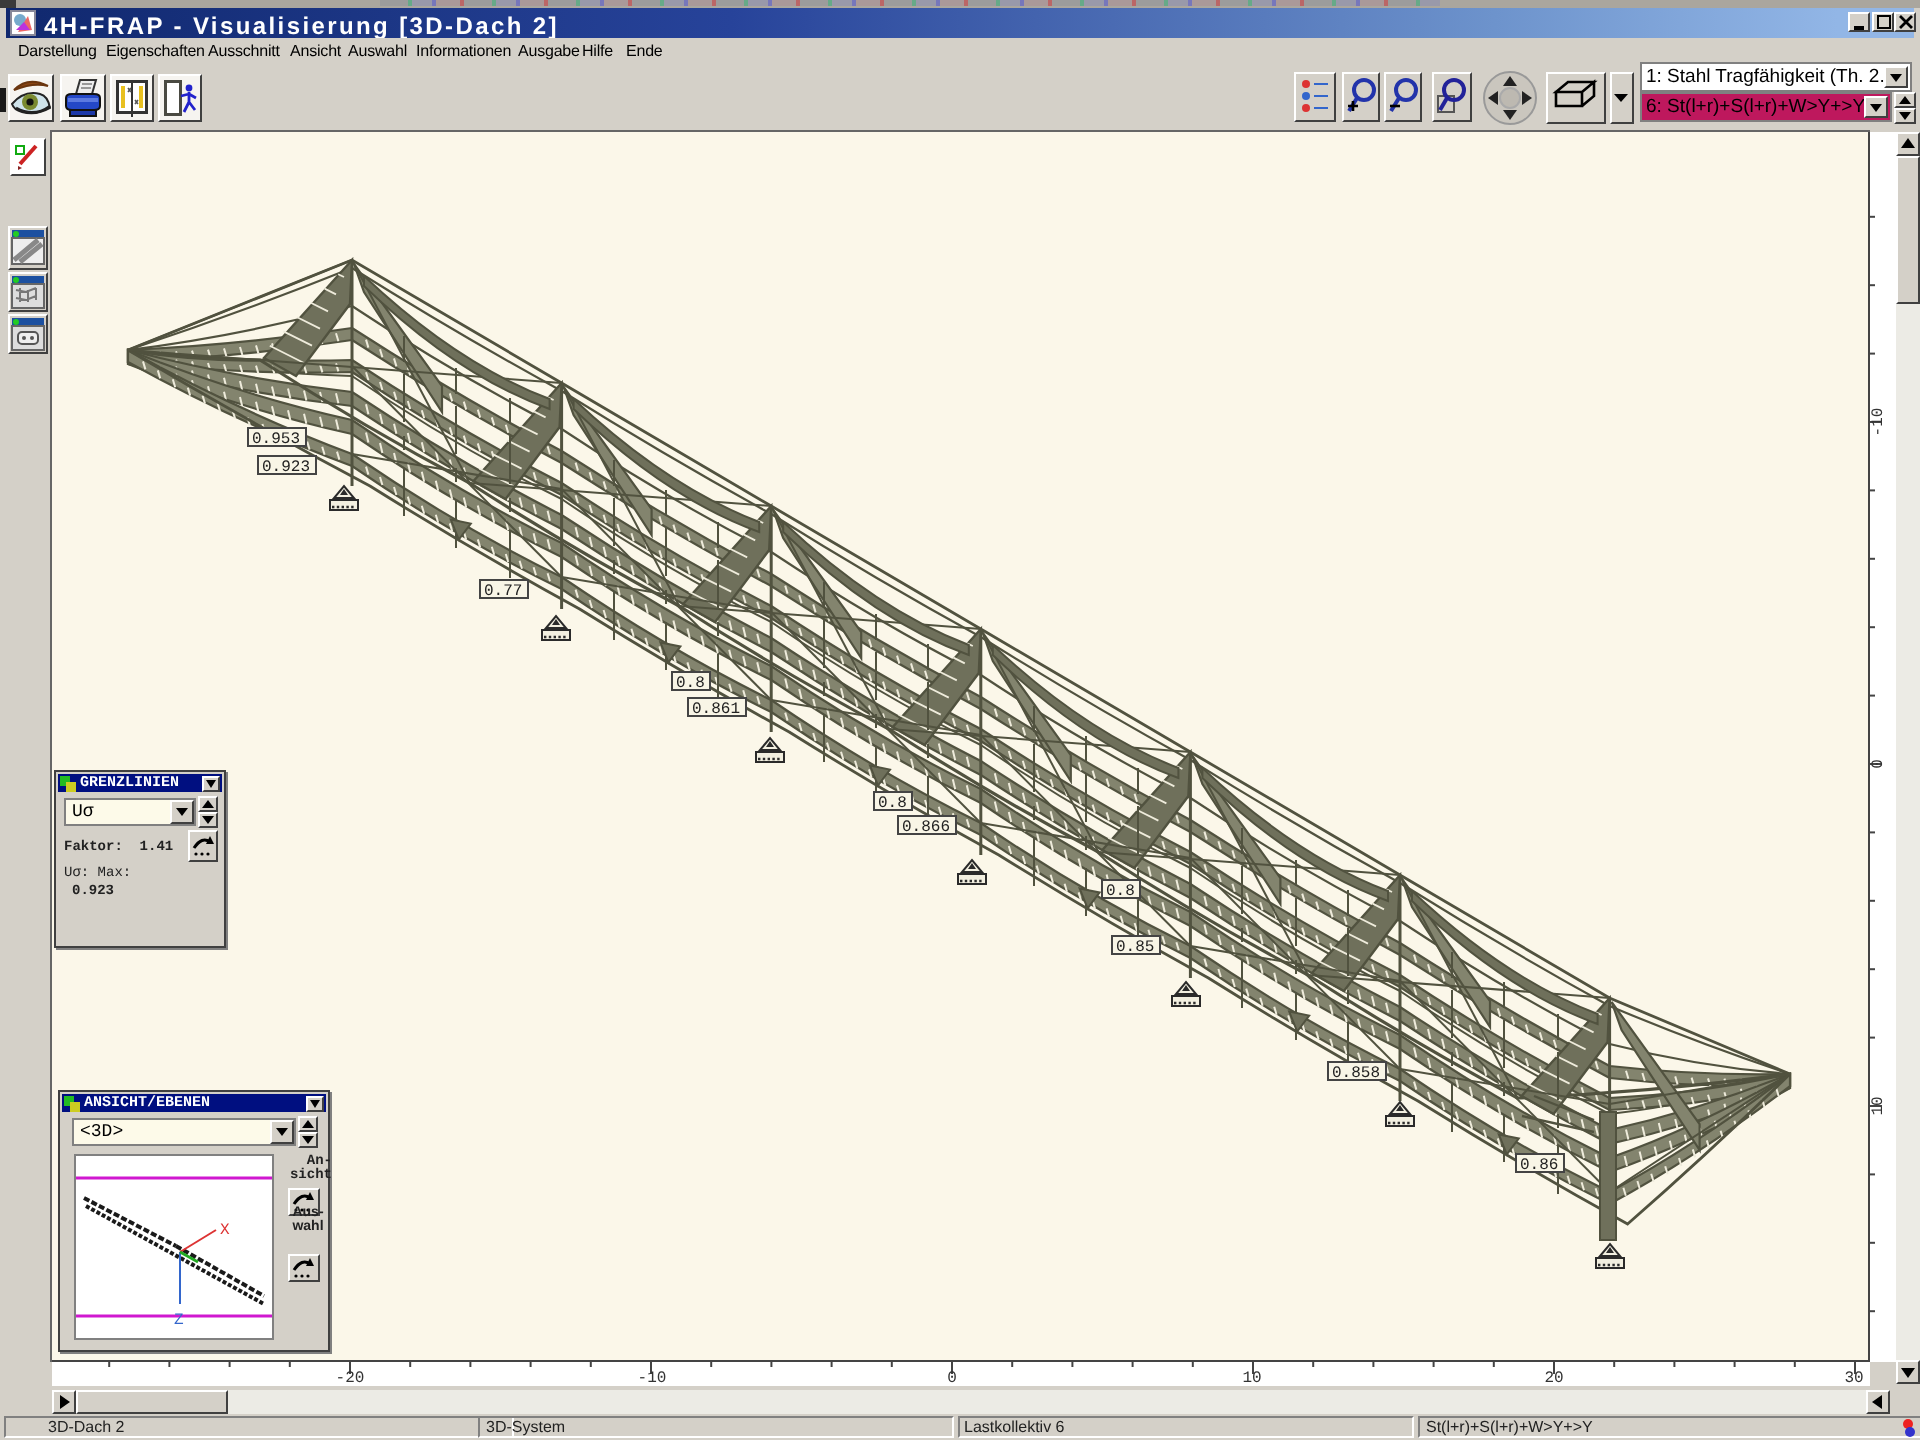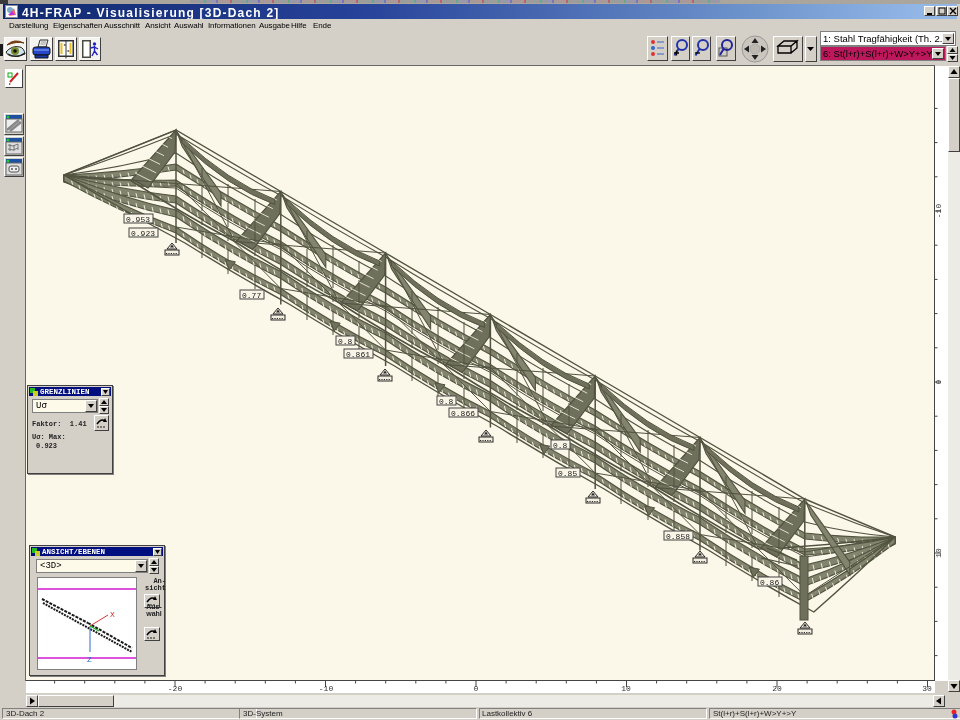--- a/index.html
+++ b/index.html
@@ -499,21 +499,21 @@
  <div style="position:absolute;left:4px;top:34px;font-size:7px;font-family:'Liberation Mono',monospace;font-weight:bold;color:#222">Faktor:&nbsp;&nbsp;1.41</div>
  <div class="btn" style="left:66px;top:29px;width:15px;height:16px">
       <svg width="13" height="14">
         <path d="M2 8 Q6 2 10 5" fill="none" stroke="#000" stroke-width="1.5"></path>
         <path d="M10 2 l2 4 -4 0 Z" fill="#000"></path>
         <circle cx="3" cy="11" r=".8"></circle>
         <circle cx="6" cy="11" r=".8"></circle>
         <circle cx="9" cy="11" r=".8"></circle>
       </svg>
     </div>
- <div style="position:absolute;left:4px;top:47px;font-size:7px;font-family:'Liberation Mono',monospace;font-weight:bold;color:#222">Uσ: Max:</div>
+ <div style="position:absolute;left:4px;top:47px;font-size:7px;font-family:'Liberation Mono',monospace;font-weight:normal;color:#222">Uσ: Max:</div>
  <div style="position:absolute;left:8px;top:56px;font-size:7px;font-family:'Liberation Mono',monospace;font-weight:bold;color:#222">0.923</div>
 </div>
 
 <div style="position:absolute;left:29px;top:545px;width:136px;height:131px;background:#d4d0c8;border:1px solid #404040;box-shadow:1px 1px 0 #808080">
  <div style="position:absolute;left:1px;top:1px;right:1px;height:9px;background:#000f80"></div>
  <svg style="position:absolute;left:2px;top:2px" width="8" height="8">
       <rect x="0" y="0" width="5" height="5" fill="#2b2"></rect>
       <rect x="3" y="3" width="5" height="5" fill="#cc2"></rect>
     </svg>
  <div style="position:absolute;left:12px;top:1.5px;color:#fff;font-size:7.5px;font-family:'Liberation Mono',monospace;font-weight:bold">ANSICHT/EBENEN</div>
@@ -672,20 +672,20 @@
     </svg>
   </div>
 <div class="btn" style="left:38px;top:695px;width:76px;height:12px"></div>
 <div class="btn" style="left:933px;top:695px;width:12px;height:12px">
     <svg width="10" height="10">
       <path d="M2 5 l5 3.5 v-7 Z" fill="#000"></path>
     </svg>
   </div>
 
 <div style="position:absolute;left:0;top:708px;width:960px;height:12px;background:#d4d0c8"></div>
-<div class="sunken" style="position:absolute;left:2px;top:708px;width:255px;height:11px;font-size:8px;padding-left:3px;color:#222">3D-Dach 2</div>
+<div class="sunken" style="position:absolute;left:2px;top:708px;width:255px;height:11px;font-size:8px;padding-left:21px;color:#222">3D-Dach 2</div>
 <div class="sunken" style="position:absolute;left:239px;top:708px;width:238px;height:11px;font-size:8px;padding-left:3px;color:#222">3D-System</div>
 <div class="sunken" style="position:absolute;left:479px;top:708px;width:228px;height:11px;font-size:8px;padding-left:2px;color:#222">Lastkollektiv 6</div>
 <div class="sunken" style="position:absolute;left:709px;top:708px;width:264px;height:11px;font-size:8px;padding-left:3px;color:#222">St(l+r)+S(l+r)+W&gt;Y+&gt;Y</div>
 <svg style="position:absolute;left:950px;top:709px" width="9" height="10">
     <circle cx="4" cy="3" r="2.5" fill="#e22"></circle>
     <circle cx="5" cy="7" r="2.5" fill="#33c"></circle>
   </svg>
 
 </body></html>

